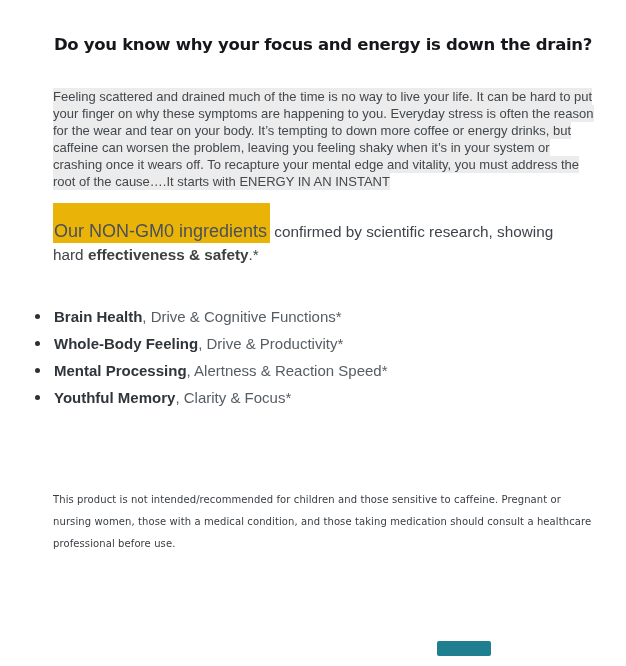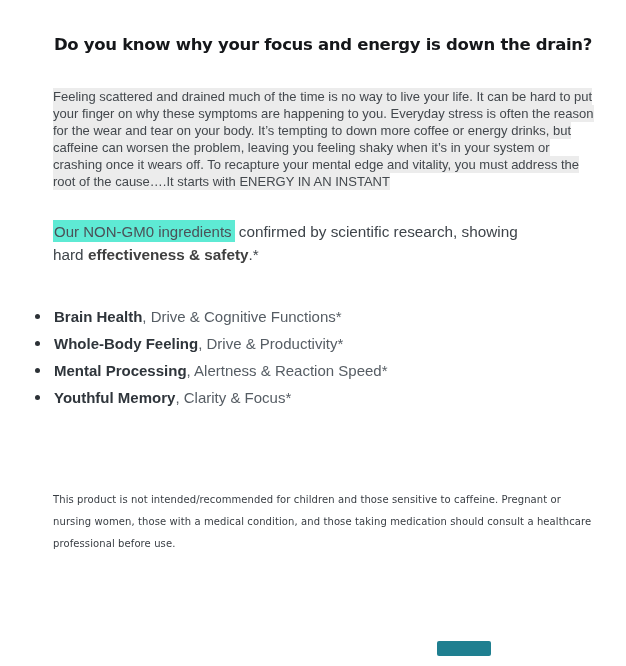--- a/index.html
+++ b/index.html
@@ -46,24 +46,24 @@
     position: absolute;
     left: 53px;
     top: 220px;
     width: 520px;
     font-family: "Liberation Sans", sans-serif;
     font-size: 15.3px;
     line-height: 23px;
     color: #3e444a;
   }
   .claims .hl-small {
-    font-size: 15px;
+    font-size: 18px;
     color: #4b5158;
-    background: #5eead4;
-    padding: 3px 3px 2px 1px;
+    background: #eab308;
+    padding: 18px 3px 2px 1px;
   }
   .claims b { font-weight: 700; color: #404040; }
   .benefits {
     position: absolute;
     left: 33px;
     top: 308px;
     width: 520px;
     list-style: none;
   }
   .benefits li {

